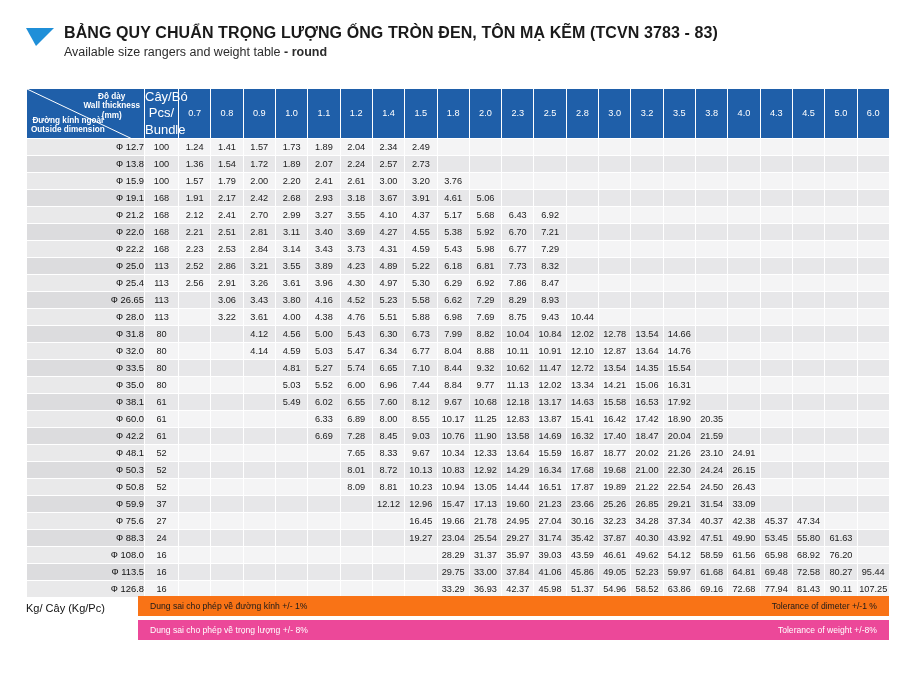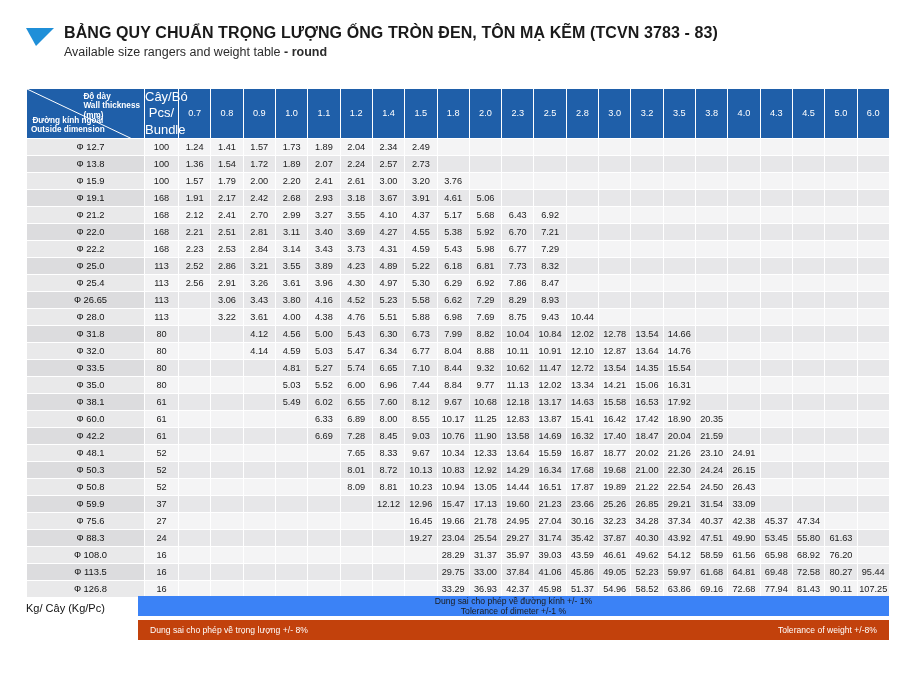--- a/index.html
+++ b/index.html
@@ -78,21 +78,21 @@
     position: relative;
     background: #1f5fa9;
     width: 118px;
     padding: 0;
     overflow: hidden;
   }
   td.corner svg { position: absolute; left: 0; top: 0; }
   .corner-tr {
     position: absolute;
     right: 4px; top: 3px;
-    text-align: left;
+    text-align: center;
     line-height: 1.15;
     font-size: 8.2px;
     font-weight: bold;
     color: #ffffff;
   }
   .corner-bl {
     position: absolute;
     left: 4px; bottom: 3px;
     text-align: center;
     line-height: 1.15;
@@ -102,21 +102,21 @@
   }
   td.pcs-head {
     width: 34px;
     font-size: 13px;
     line-height: 1.25;
     font-weight: bold;
   }
   
   tbody td.dim {
     background: #e9e9ea;
-    text-align: center;
+    text-align: right;
     padding-left: 10px;
     font-size: 9.4px;
     color: #111;
   }
   tbody tr.alt td.dim { background: #dcdcde; }
   tbody td.pcs {
     background: #f4f4f5;
   }
   tbody tr.alt td.pcs { background: #e7e7e9; }
   tbody td.v { background: #f4f4f5; }
@@ -138,22 +138,22 @@
   }
   .bars { margin-left: 112px; width: 751px; }
   .bar {
     height: 20px;
     display: flex;
     align-items: center;
     justify-content: space-between;
     padding: 0 12px;
     font-size: 8.6px;
   }
-  .bar.light { background: #3b82f6; color: #1a1a1a; flex-direction: column; }
-  .bar.dark  { background: #c2410c; color: #ffffff; margin-top: 4px; }
+  .bar.light { background: #f97316; color: #1a1a1a; }
+  .bar.dark  { background: #ec4899; color: #ffffff; margin-top: 4px; }
 </style>
 </head>
 <body>
 
 <div id="page">
 
   <div class="header">
     <svg class="logo-mark" viewBox="0 0 30 22">
       <polygon points="0,2 28,2 10,20" fill="#1f8fd8"></polygon>
     </svg>

